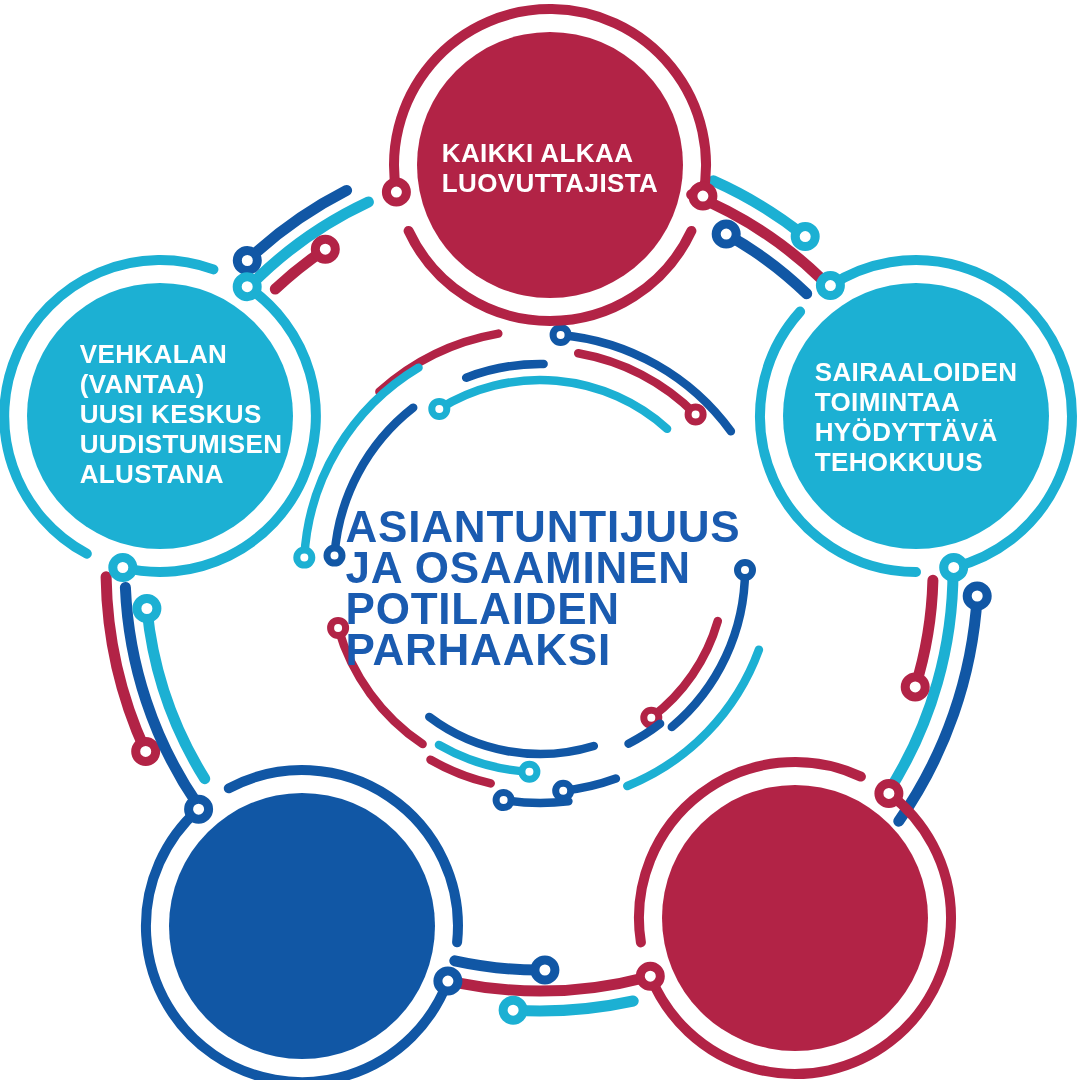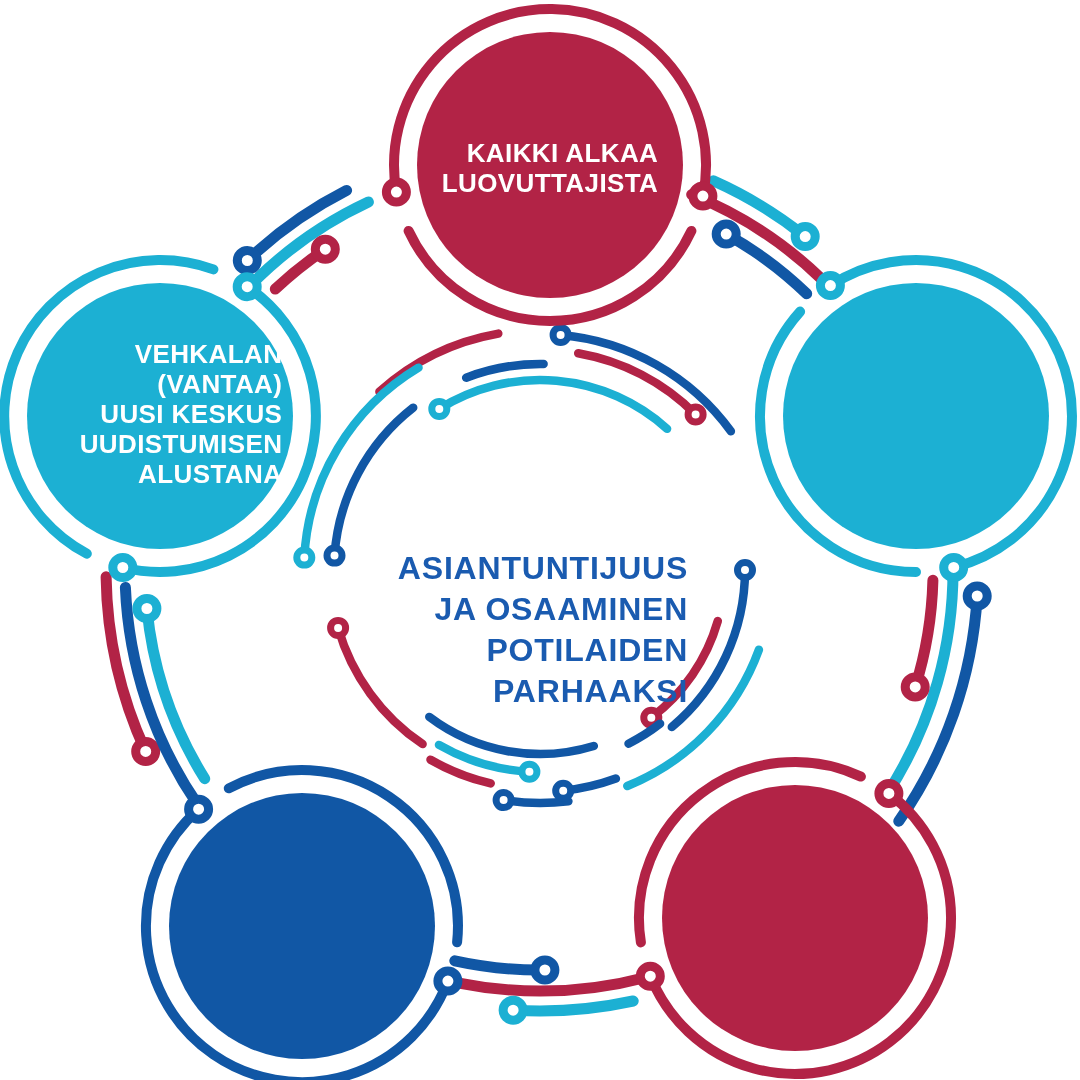--- a/index.html
+++ b/index.html
@@ -4,25 +4,25 @@
 <style>
   html,body{margin:0;padding:0;background:#ffffff;}
   .stage{
     position:relative;width:1080px;height:1080px;margin:0 auto;
     background:#ffffff;overflow:hidden;
     font-family:"Liberation Sans","DejaVu Sans",sans-serif;
   }
   .stage svg{position:absolute;left:0;top:0;}
   .label{
     position:absolute;transform:translate(-50%,-50%);
-    white-space:pre-line;text-align:right;font-weight:bold;
+    white-space:pre-line;text-align:left;font-weight:bold;
     width:max-content;pointer-events:none;
   }
   .node-label{color:#ffffff;font-size:26px;line-height:30px;letter-spacing:0.4px;}
-  .center-label{color:#1A5BB0;font-size:32px;line-height:41px;letter-spacing:0.8px;margin-top:42px;}
+  .center-label{color:#1A5BB0;font-size:44px;line-height:41px;letter-spacing:0.8px;}
   .lbl-top{left:550px;top:168px;}
   .lbl-upper-right{left:916px;top:417px;}
   .lbl-lower-right{left:795px;top:914px;}
   .lbl-lower-left{left:302px;top:926px;}
   .lbl-upper-left{left:148px;top:414px;margin-left:33px;}
   .lbl-center{left:543px;top:588px;}
 </style>
 </head>
 <body>
 
@@ -117,20 +117,24 @@
         <path d="M247.2 286.7A156 156 0 0 1 122.8 567.5" fill="none" stroke="#1CB0D3" stroke-width="10" stroke-linecap="round"></path>
         <path d="M86.8 553.7A156 156 0 0 1 213.4 269.4" fill="none" stroke="#1CB0D3" stroke-width="10" stroke-linecap="round"></path>
         <circle cx="160" cy="416" r="133" fill="#1CB0D3"></circle>
         <circle cx="247.2" cy="286.7" r="10" fill="#ffffff" stroke="#1CB0D3" stroke-width="9"></circle>
         <circle cx="122.8" cy="567.5" r="10" fill="#ffffff" stroke="#1CB0D3" stroke-width="9"></circle>
       </g>
     </svg>
 
   <div class="label node-label lbl-top">KAIKKI ALKAA
 LUOVUTTAJISTA</div>
+  <div class="label node-label lbl-upper-right">SAIRAALOIDEN
+TOIMINTAA
+HYÖDYTTÄVÄ
+TEHOKKUUS</div>
   <div class="label node-label lbl-upper-left">VEHKALAN
 (VANTAA)
 UUSI KESKUS
 UUDISTUMISEN
 ALUSTANA</div>
   <div class="label center-label lbl-center">ASIANTUNTIJUUS
 JA OSAAMINEN
 POTILAIDEN
 PARHAAKSI</div>
 </div>

